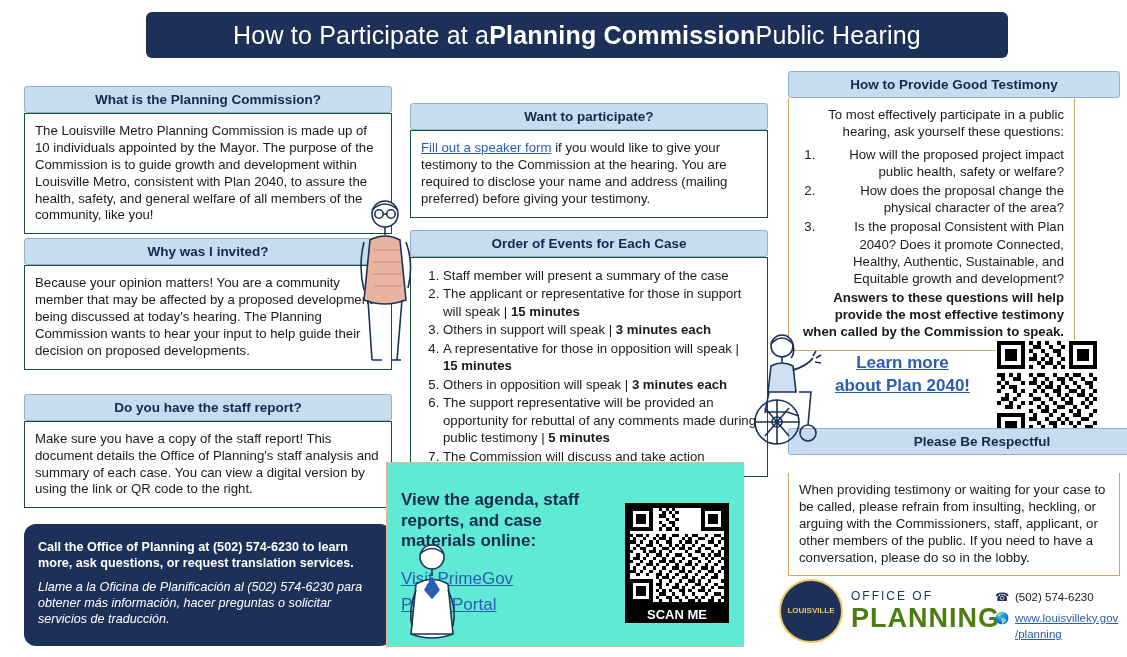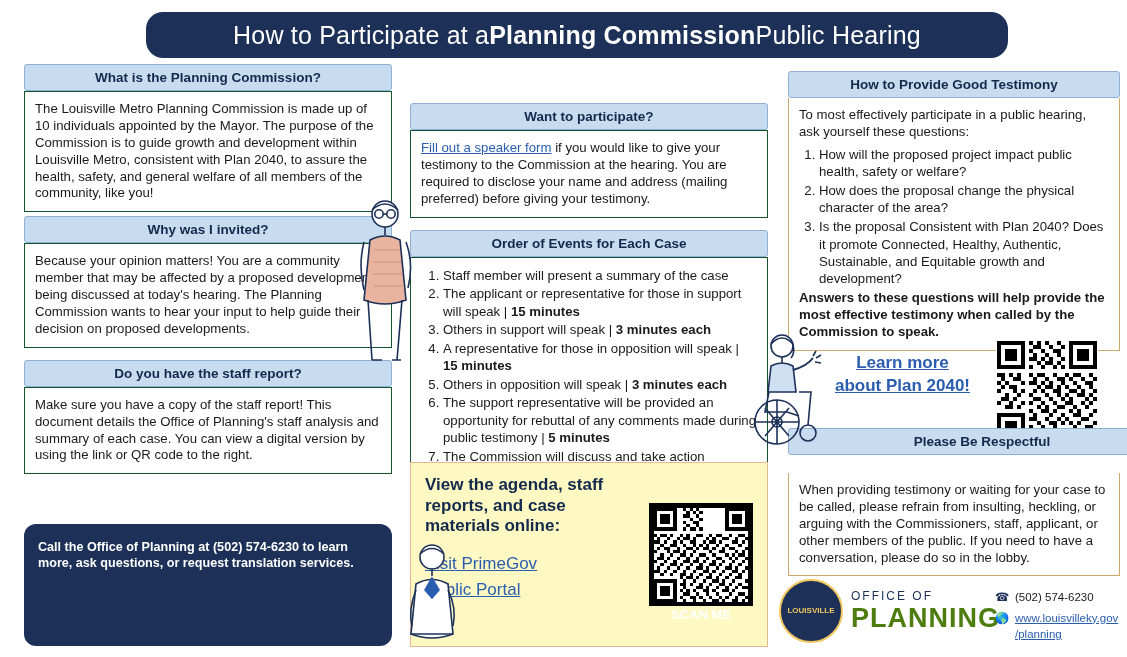--- a/index.html
+++ b/index.html
@@ -17,21 +17,21 @@
   }
 
   
   .title-bar {
     position: absolute;
     left: 146px;
     top: 12px;
     width: 862px;
     height: 46px;
     background: #1c3058;
-    border-radius: 17px;
+    border-radius: 6px;
     display: flex;
     align-items: center;
     justify-content: center;
     color: #ffffff;
     font-size: 25px;
     letter-spacing: .2px;
   }
   .title-bar b { font-weight: bold; }
 
   
@@ -51,26 +51,26 @@
     border-top: none;
     box-sizing: border-box;
     font-size: 13.2px;
     line-height: 1.28;
     padding: 9px 10px;
     background: #ffffff;
   }
   .sec-body.std { border: 1px solid #14532d; }
 
   
-  #col1 { position: absolute; left: 24px; top: 64px; width: 368px; }
+  #col1 { position: absolute; left: 24px; top: 86px; width: 368px; }
   #c1h1 { width: 368px; }
   #c1b1 { width: 368px; }
   #c1h2 { width: 368px; margin-top: 4px; }
   #c1b2 { width: 368px; }
-  #c1h3 { width: 368px; margin-top: 12px; }
+  #c1h3 { width: 368px; margin-top: 24px; }
   #c1b3 { width: 368px; }
 
   
   .navy-box {
     position: absolute;
     left: 24px;
     top: 524px;
     width: 368px;
     height: 122px;
     background: #1c3058;
@@ -102,28 +102,28 @@
     padding-left: 22px;
     font-size: 13.2px;
     line-height: 1.33;
   }
   ol.events li { margin-bottom: 1px; }
   ol.events b { font-weight: bold; }
 
   
   .agenda-box {
     position: absolute;
-    left: 410px;
+    left: 386px;
     top: 462px;
     width: 358px;
     height: 185px;
-    background: #fef9c3;
+    background: #5eead4;
     border: 1px solid #e6b894;
     box-sizing: border-box;
-    padding: 12px 14px;
+    padding: 27px 14px;
   }
   .agenda-title {
     font-size: 17px;
     font-weight: bold;
     color: #12294b;
     line-height: 1.22;
     width: 215px;
   }
   .agenda-link {
     margin-top: 14px;
@@ -131,38 +131,38 @@
     color: #2a5db0;
     text-decoration: underline;
     line-height: 1.5;
     width: 215px;
   }
   .qr-agenda {
     position: absolute;
     right: 14px;
     top: 40px;
     width: 104px;
-    height: 103px;
+    height: 120px;
     background: #000;
     box-sizing: border-box;
     padding: 5px;
   }
   .qr-agenda .qr-inner { width: 94px; height: 94px; background: #fff; }
   .qr-agenda .scanme {
     color: #fff;
     text-align: center;
     font-weight: bold;
     font-size: 13px;
     line-height: 26px;
   }
 
   
   #col3 { position: absolute; left: 788px; top: 71px; width: 332px; }
   #c3h1 { width: 332px; }
-  #c3b1 { width: 332px; border: 1px solid #caa96a; border-top: none; }
+  #c3b1 { width: 287px; border: 1px solid #caa96a; border-top: none; text-align: right; }
 
   ol.testimony { margin: 5px 0 0 0; padding-left: 20px; line-height: 1.3; }
   ol.testimony li { margin-bottom: 2px; }
   .answers {
     font-weight: bold;
     line-height: 1.3;
   }
 
   .learn-more {
     position: absolute;
@@ -263,20 +263,21 @@
 
   <div class="sec-head" id="c1h2">Why was I invited?</div>
   <div class="sec-body std" id="c1b2">Because your opinion matters! You are a community member that may be affected by a proposed development being discussed at today's hearing. The Planning Commission wants to hear your input to help guide their decision on proposed developments.</div>
 
   <div class="sec-head" id="c1h3">Do you have the staff report?</div>
   <div class="sec-body std" id="c1b3">Make sure you have a copy of the staff report! This document details the Office of Planning's staff analysis and summary of each case. You can view a digital version by using the link or QR code to the right.</div>
 </div>
 
 <div class="navy-box">
   <div class="en">Call the Office of Planning at (502) 574-6230 to learn more, ask questions, or request translation services.</div>
+  <div class="es">Llame a la Oficina de Planificación al (502) 574-6230 para obtener más información, hacer preguntas o solicitar servicios de traducción.</div>
 </div>
 
 <div id="col2">
   <div class="sec-head" id="c2h1">Want to participate?</div>
   <div class="sec-body std" id="c2b1">
     <a href="#" class="link-underline">Fill out a speaker form</a><span> if you would like to give your testimony to the Commission at the hearing. You are required to disclose your name and address (mailing preferred) before giving your testimony.</span>
   </div>
 
   <div class="sec-head" id="c2h2">Order of Events for Each Case</div>
   <div class="sec-body std" id="c2b2">

